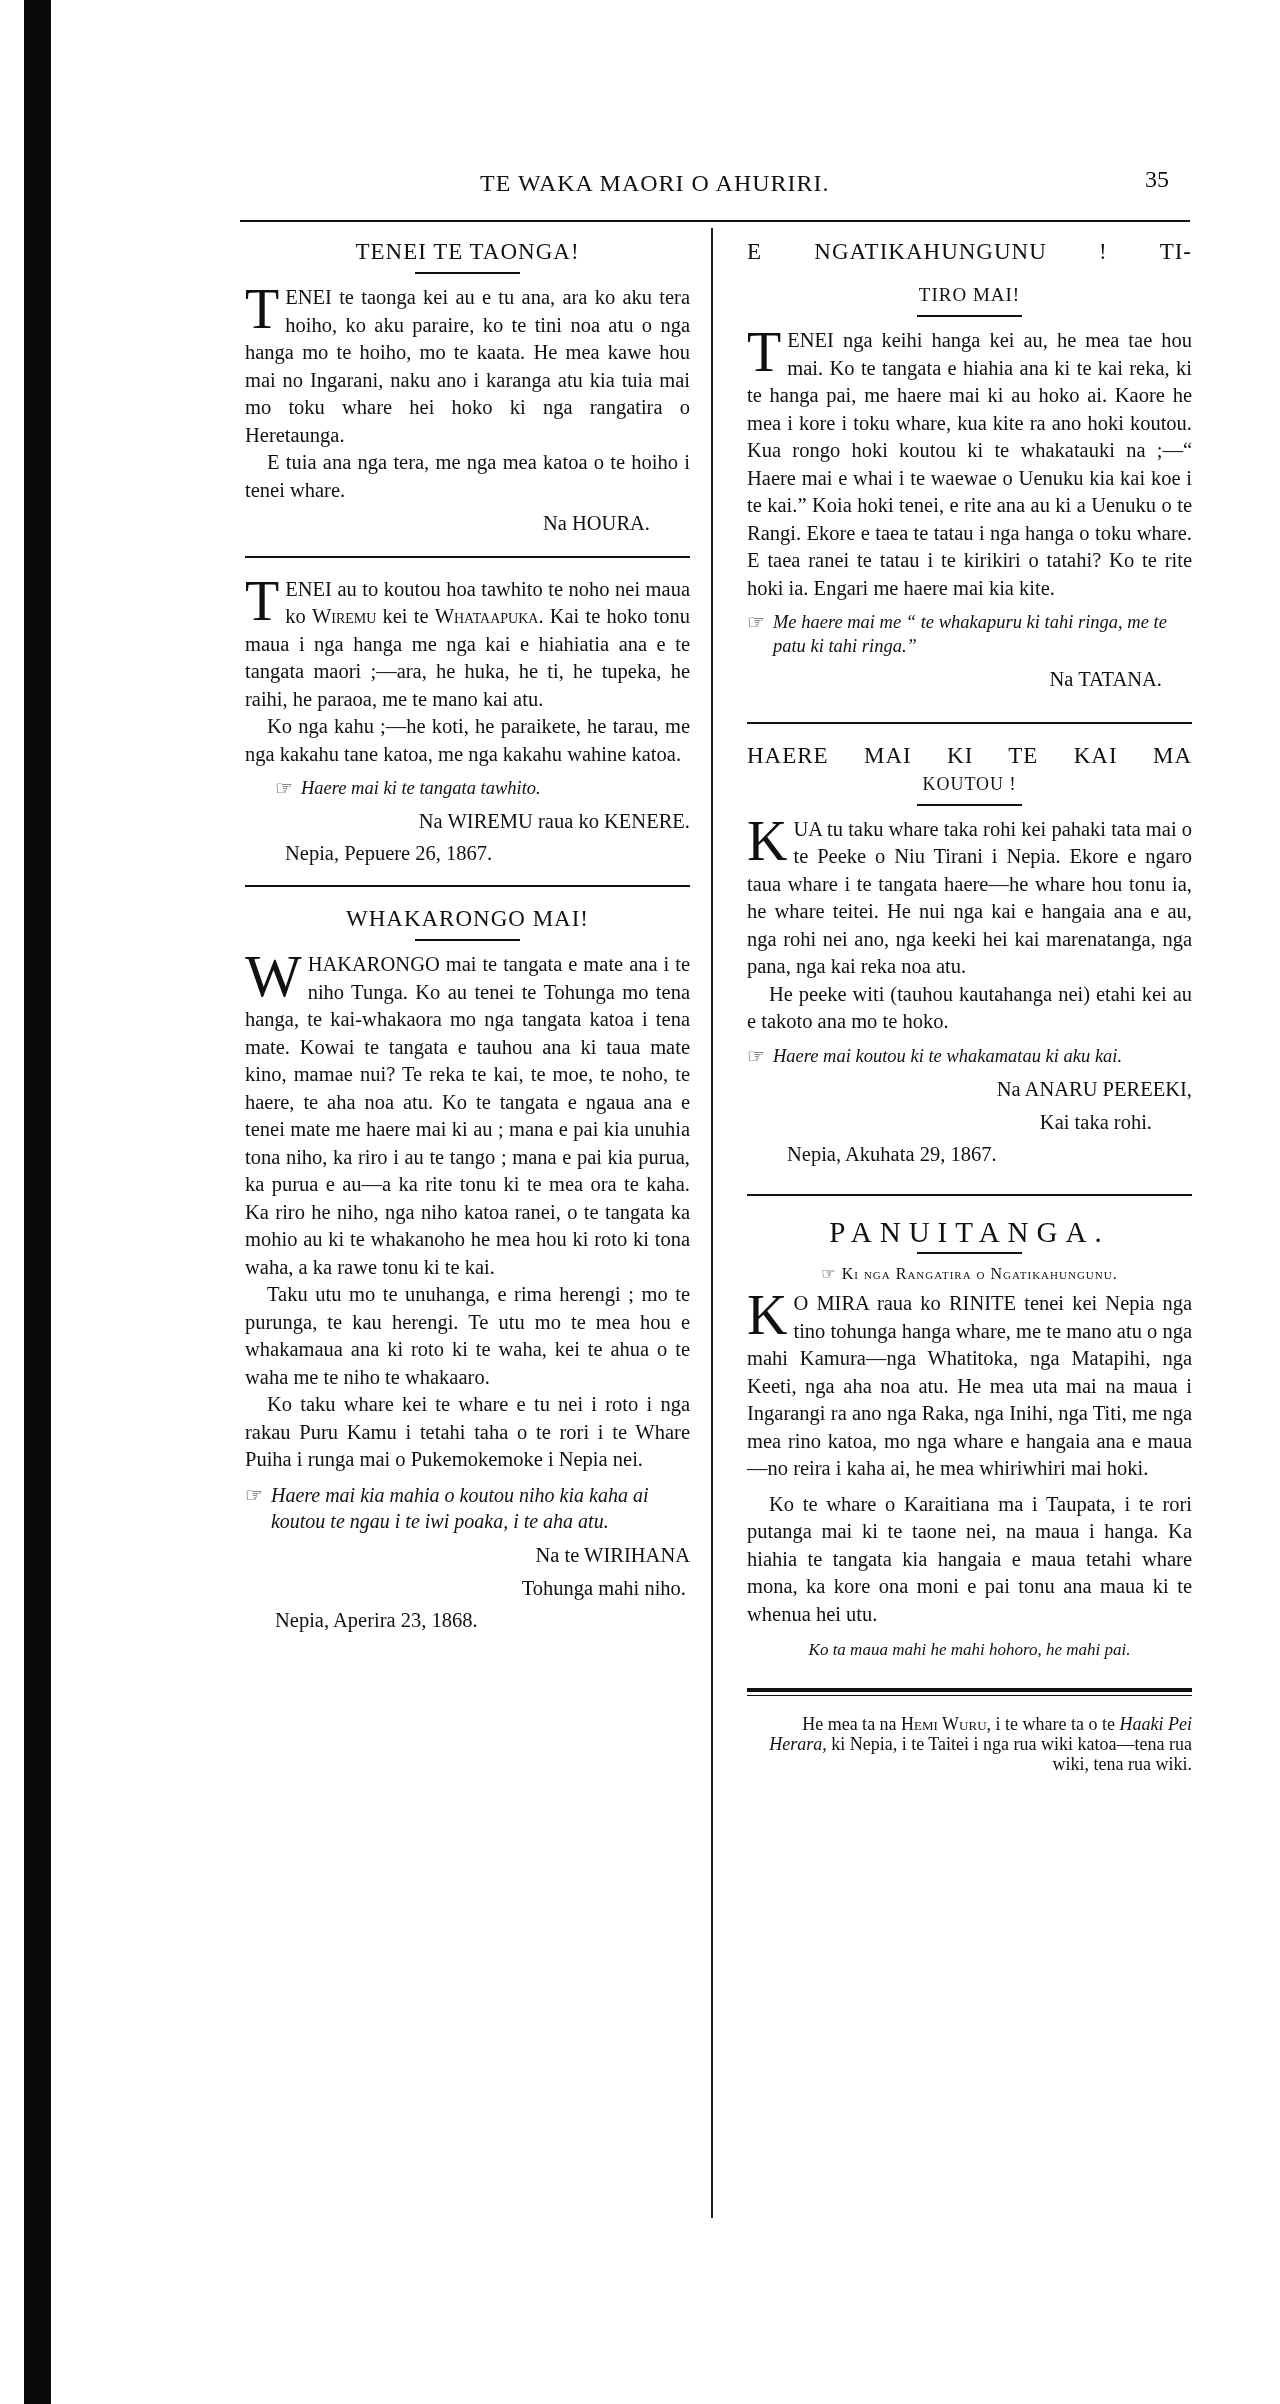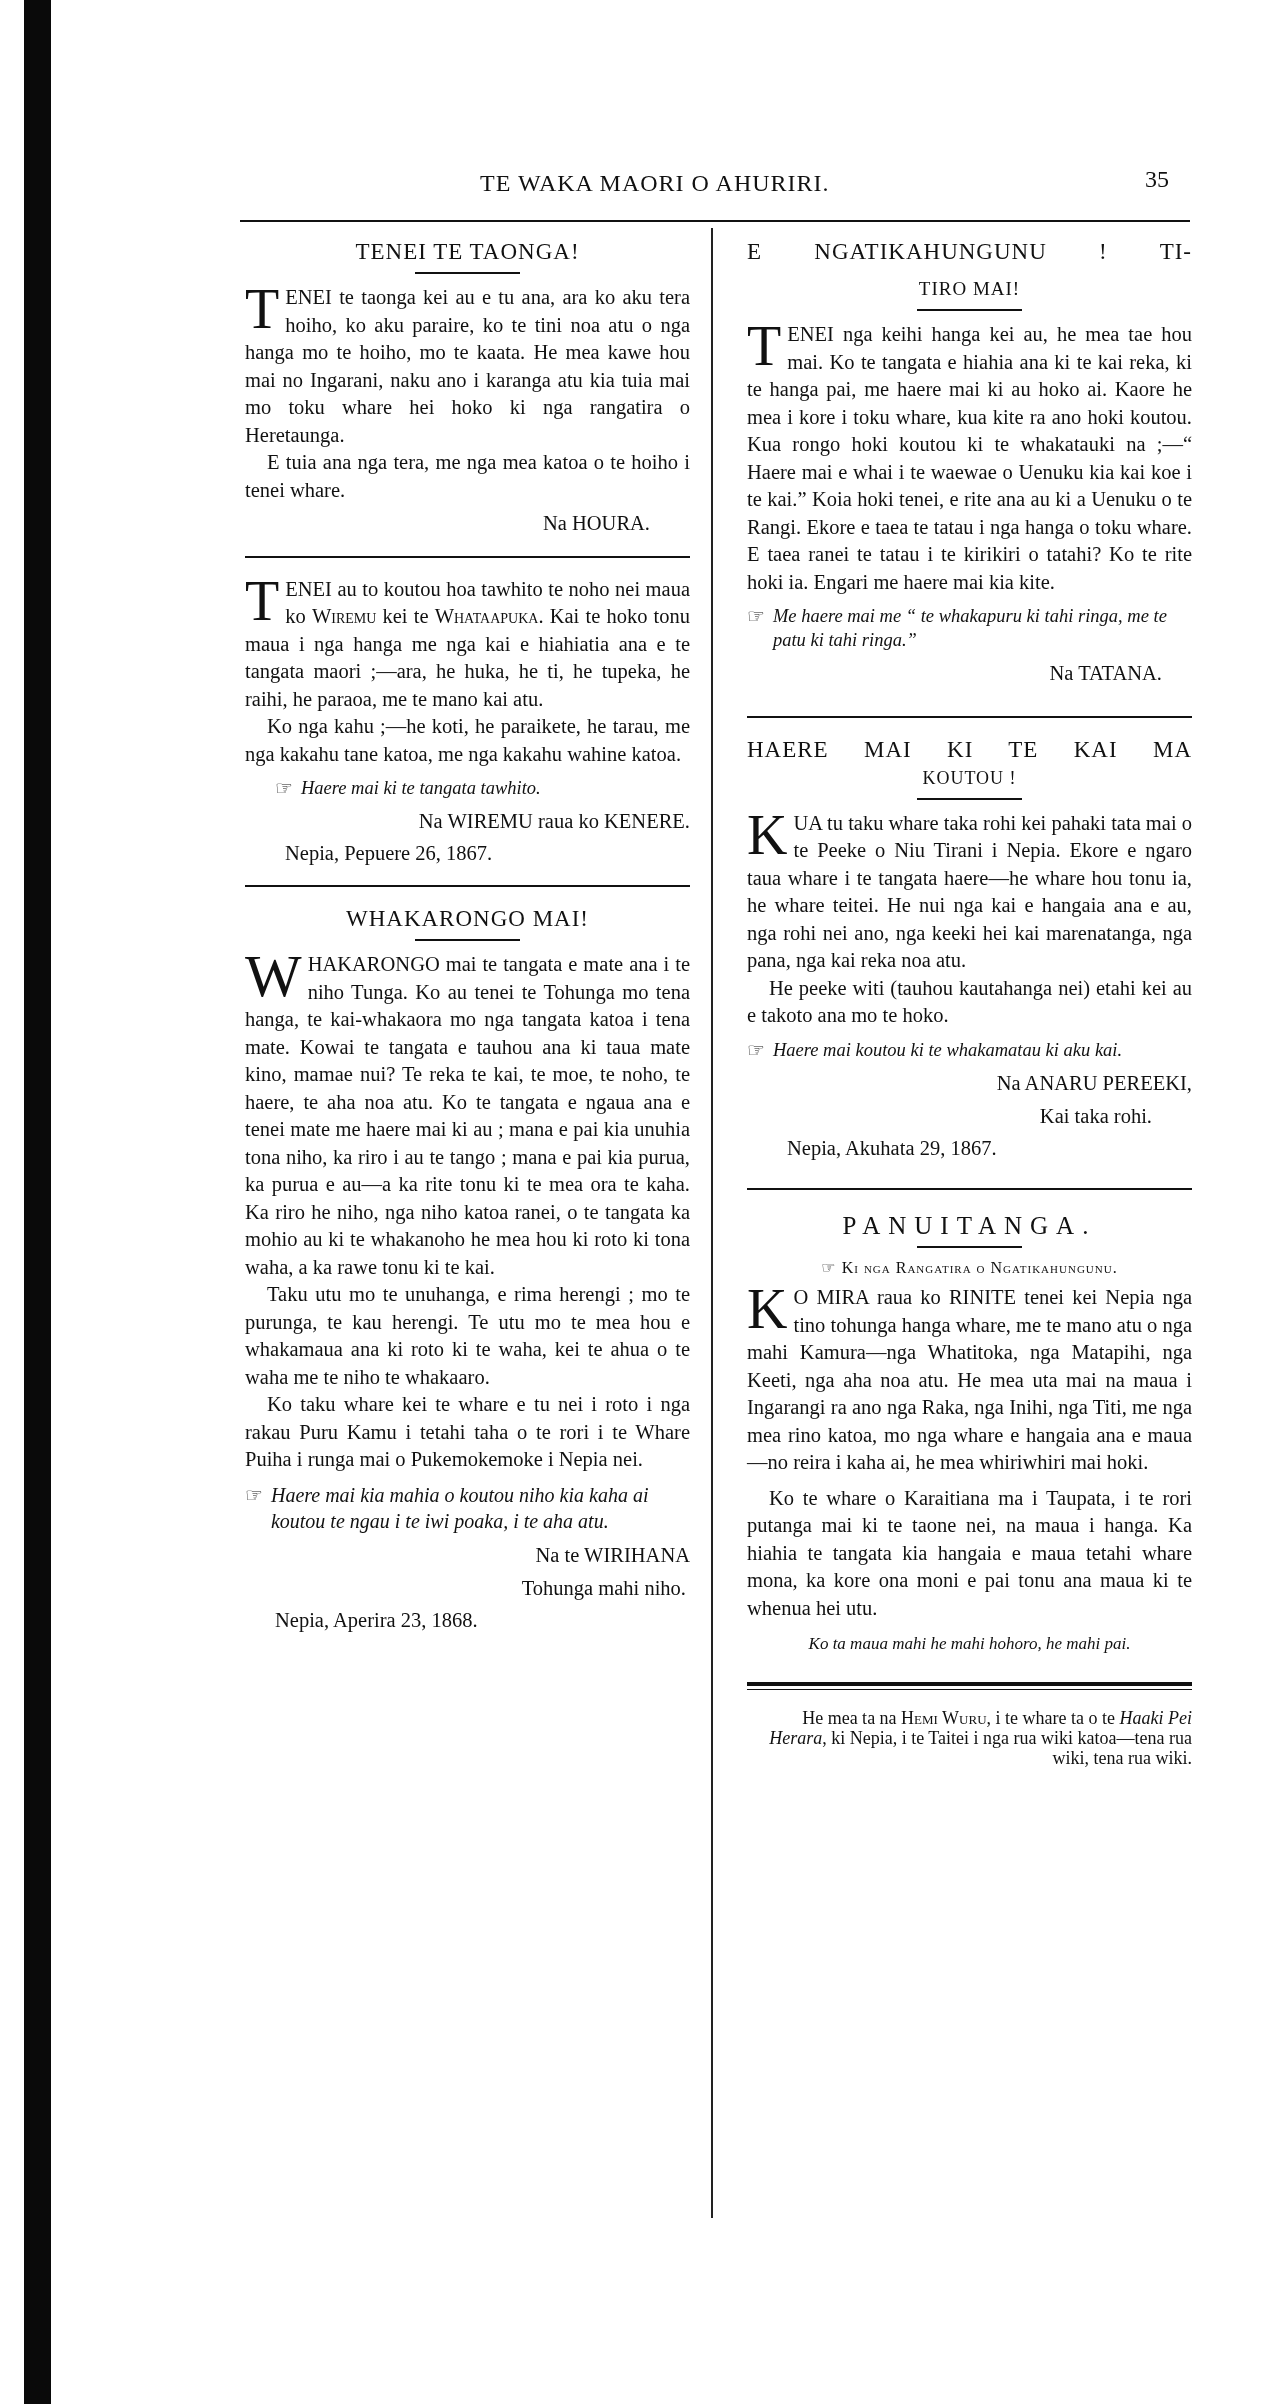--- a/index.html
+++ b/index.html
@@ -9,21 +9,21 @@
   }
   .binding { position: absolute; left: 24px; top: 0; width: 27px; height: 2404px; background: #0a0a0a; }
   .running-head { position: absolute; top: 170px; left: 480px; font-size: 24px; letter-spacing: 1px; font-family: "Liberation Serif", serif; }
   .page-no { position: absolute; top: 166px; left: 1145px; font-size: 24px; font-family: "Liberation Serif", serif; }
   .head-rule { position: absolute; top: 220px; left: 240px; width: 950px; height: 2px; background: #111; }
   .col-divider { position: absolute; top: 228px; left: 711px; width: 1.5px; height: 1990px; background: #222; }
   .col { position: absolute; top: 228px; width: 445px; font-family: "Liberation Serif", serif; font-size: 20.5px; line-height: 27.5px; }
   .col.left { left: 245px; }
   .col.right { left: 747px; }
   .title { text-align: center; font-size: 23px; letter-spacing: 1px; margin: 10px 0 6px 0; line-height: 28px; }
-  .title.spaced { letter-spacing: 8px; font-size: 25px; margin-top: 22px; }
+  .title.spaced { letter-spacing: 8px; font-size: 29px; margin-top: 22px; }
   .short-rule { width: 105px; height: 2px; background: #111; margin: 6px auto 10px auto; }
   .sec-rule { height: 2px; background: #111; margin: 18px 0 18px 0; }
   .double-rule { height: 4px; border-bottom: 1.5px solid #111; border-top: 4px solid #111; margin: 26px 0 18px 0; height: 3px; }
   p { margin: 0; text-align: justify; }
   p.indent { text-indent: 22px; }
   .drop { float: left; font-size: 56px; line-height: 46px; margin: 2px 6px 0 0; font-family: "Liberation Serif", serif; }
   .sc { font-variant: small-caps; }
   .note { font-style: italic; font-size: 18.5px; line-height: 24px; margin: 8px 0; display: flex; gap: 8px; }
   .note .hand { font-style: normal; font-size: 20px; flex: 0 0 auto; }
   .sig { text-align: right; margin-top: 6px; }
@@ -82,21 +82,21 @@
     <div class="sig c" style="padding-left:40px">Na te WIRIHANA</div>
     <div class="sig" style="padding-right:4px">Tohunga mahi niho.</div>
     <div class="dateline" style="margin-left:30px">Nepia, Aperira 23, 1868.</div>
   </section>
 </div>
 
 <div class="col right">
 
   <section>
     <div class="title" style="text-align:justify;text-align-last:justify;margin-bottom:0">E NGATIKAHUNGUNU ! TI-</div>
-    <div class="title" style="margin-top:9px;font-size:19px">TIRO MAI!</div>
+    <div class="title" style="margin-top:15px;font-size:19px">TIRO MAI!</div>
     <div class="short-rule"></div>
     <p><span class="drop">T</span><span>ENEI nga keihi hanga kei au, he mea tae hou mai. Ko te tangata e hiahia ana ki te kai reka, ki te hanga pai, me haere mai ki au hoko ai. Kaore he mea i kore i toku whare, kua kite ra ano hoki koutou. Kua rongo hoki koutou ki te whakatauki na ;—“ Haere mai e whai i te waewae o Uenuku kia kai koe i te kai.” Koia hoki tenei, e rite ana au ki a Uenuku o te Rangi. Ekore e taea te tatau i nga hanga o toku whare. E taea ranei te tatau i te kirikiri o tatahi? Ko te rite hoki ia. Engari me haere mai kia kite.</span></p>
     <div class="note">
       <span class="hand">☞</span>
       <span>Me haere mai me “ te whakapuru ki tahi ringa, me te patu ki tahi ringa.”</span>
     </div>
     <div class="sig" style="padding-right:30px">Na TATANA.</div>
   </section>
 
   <div class="sec-rule" style="margin-top:28px"></div>

